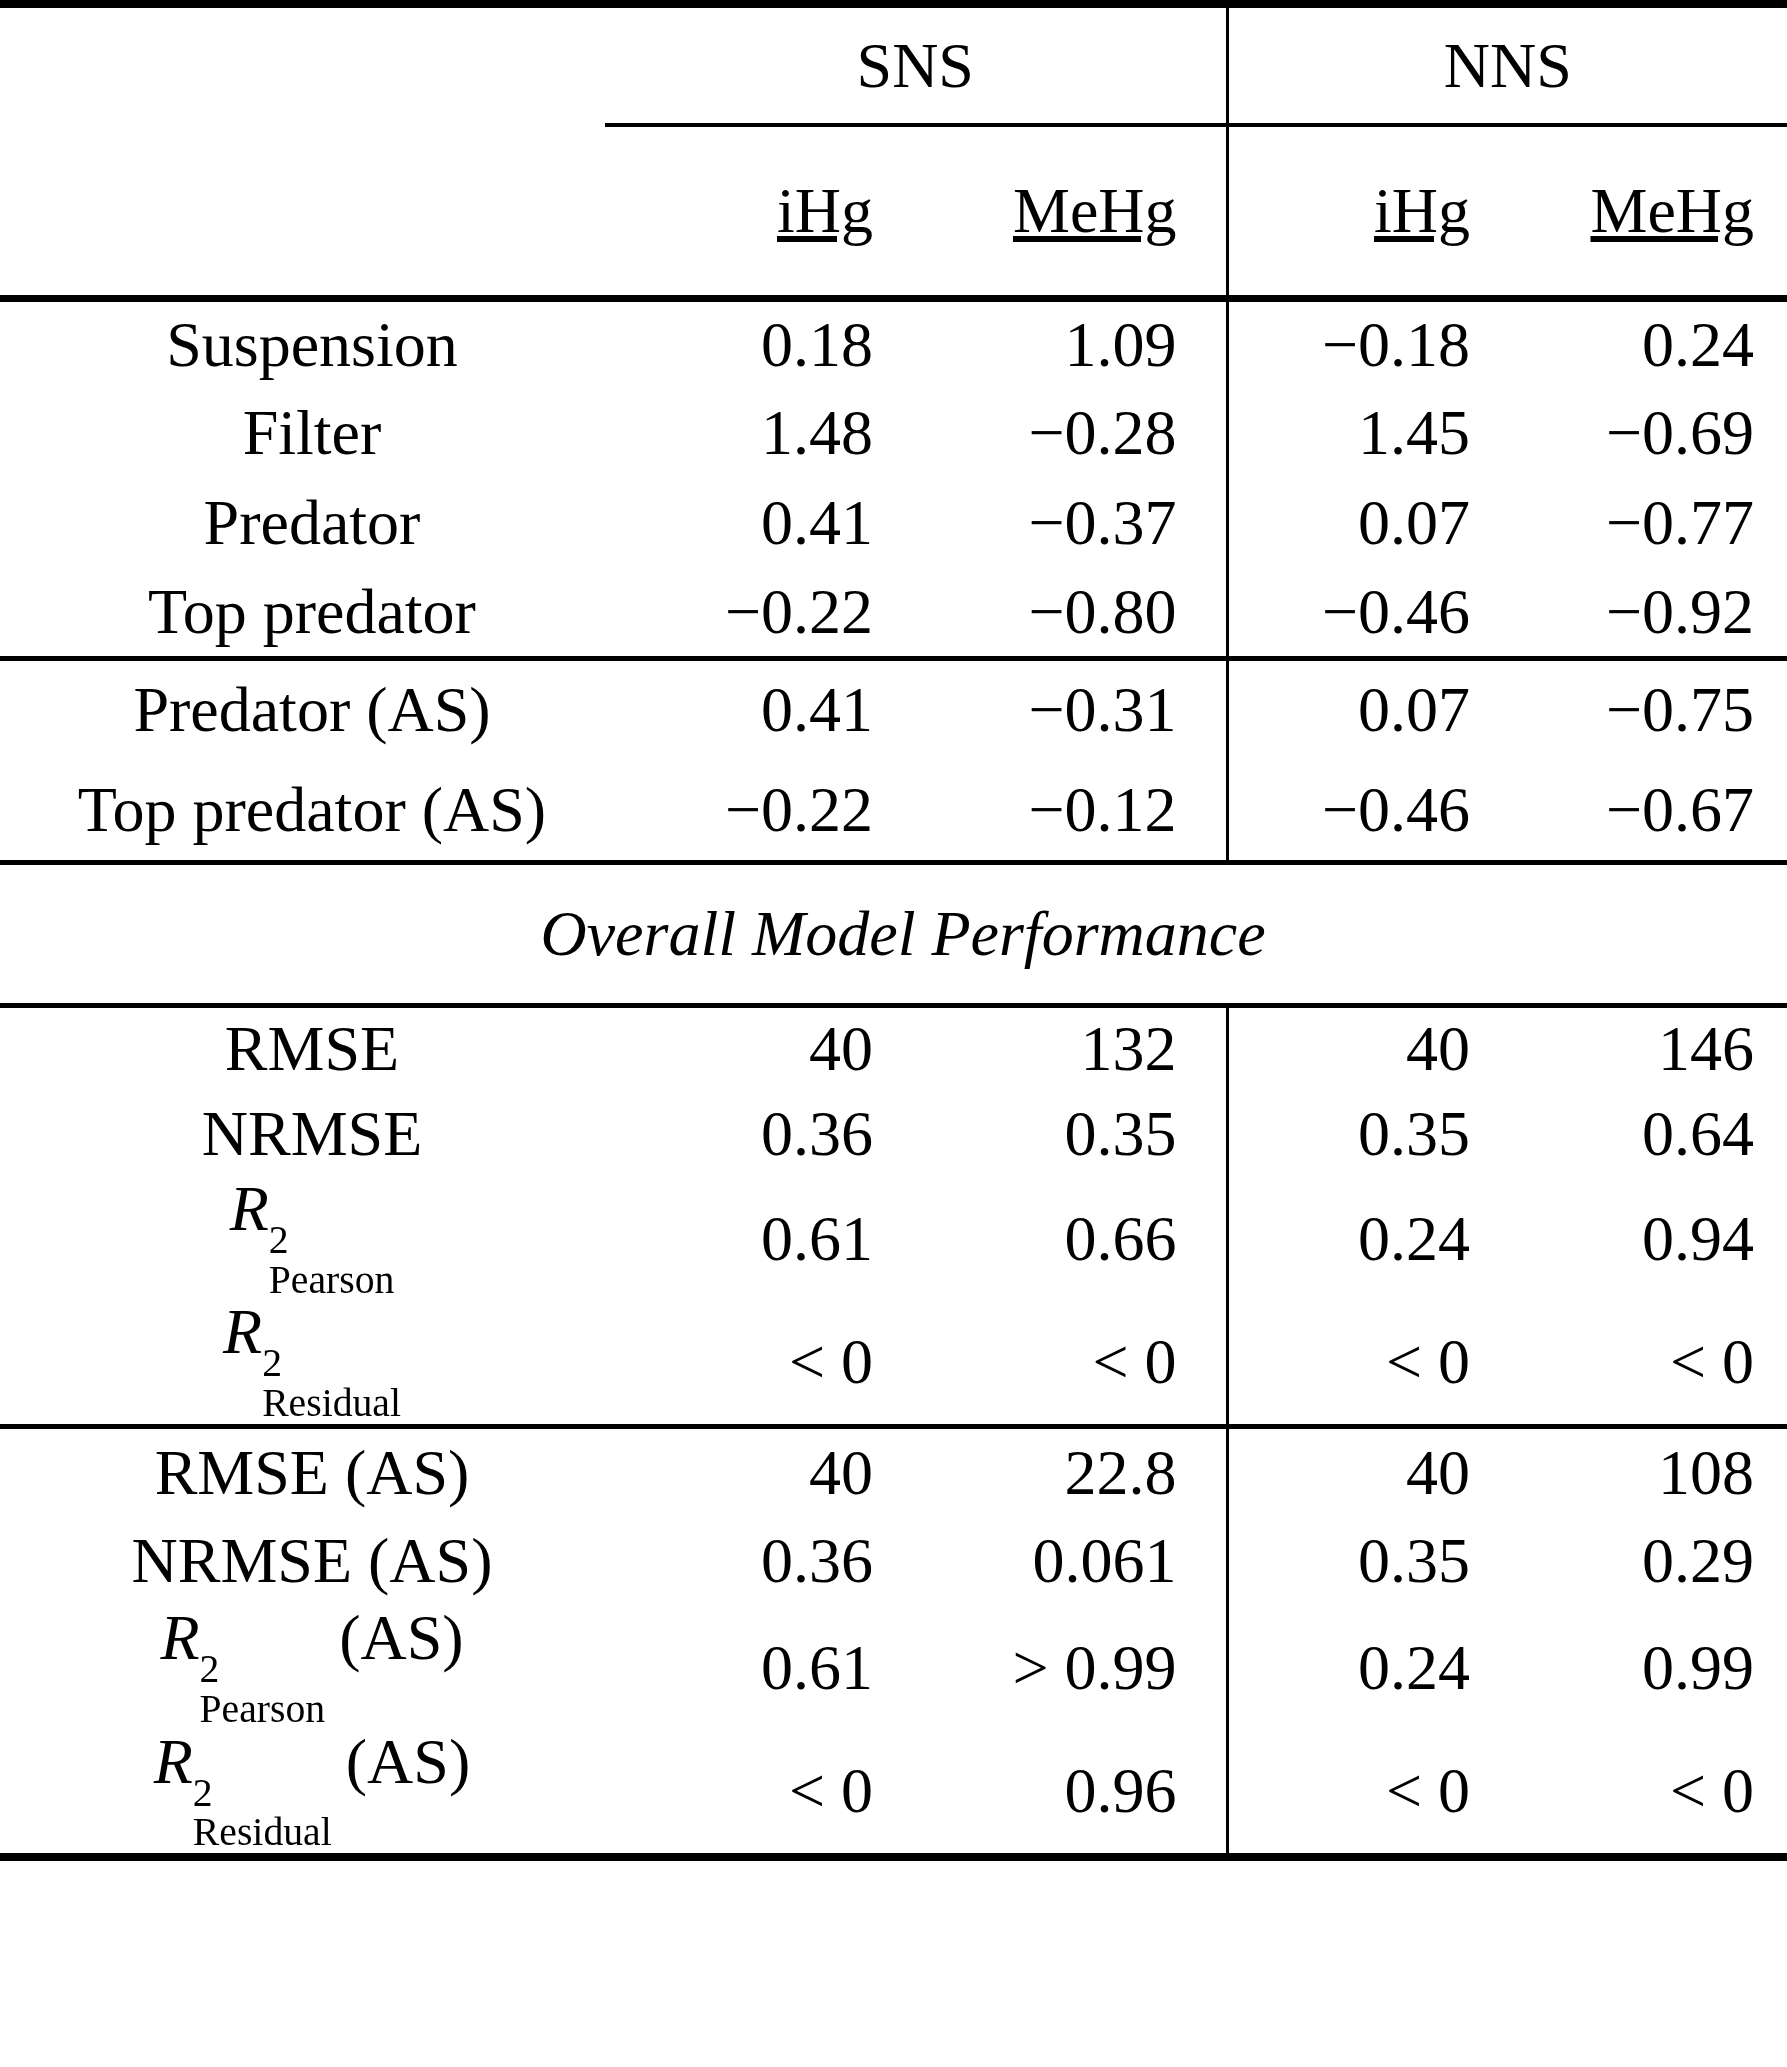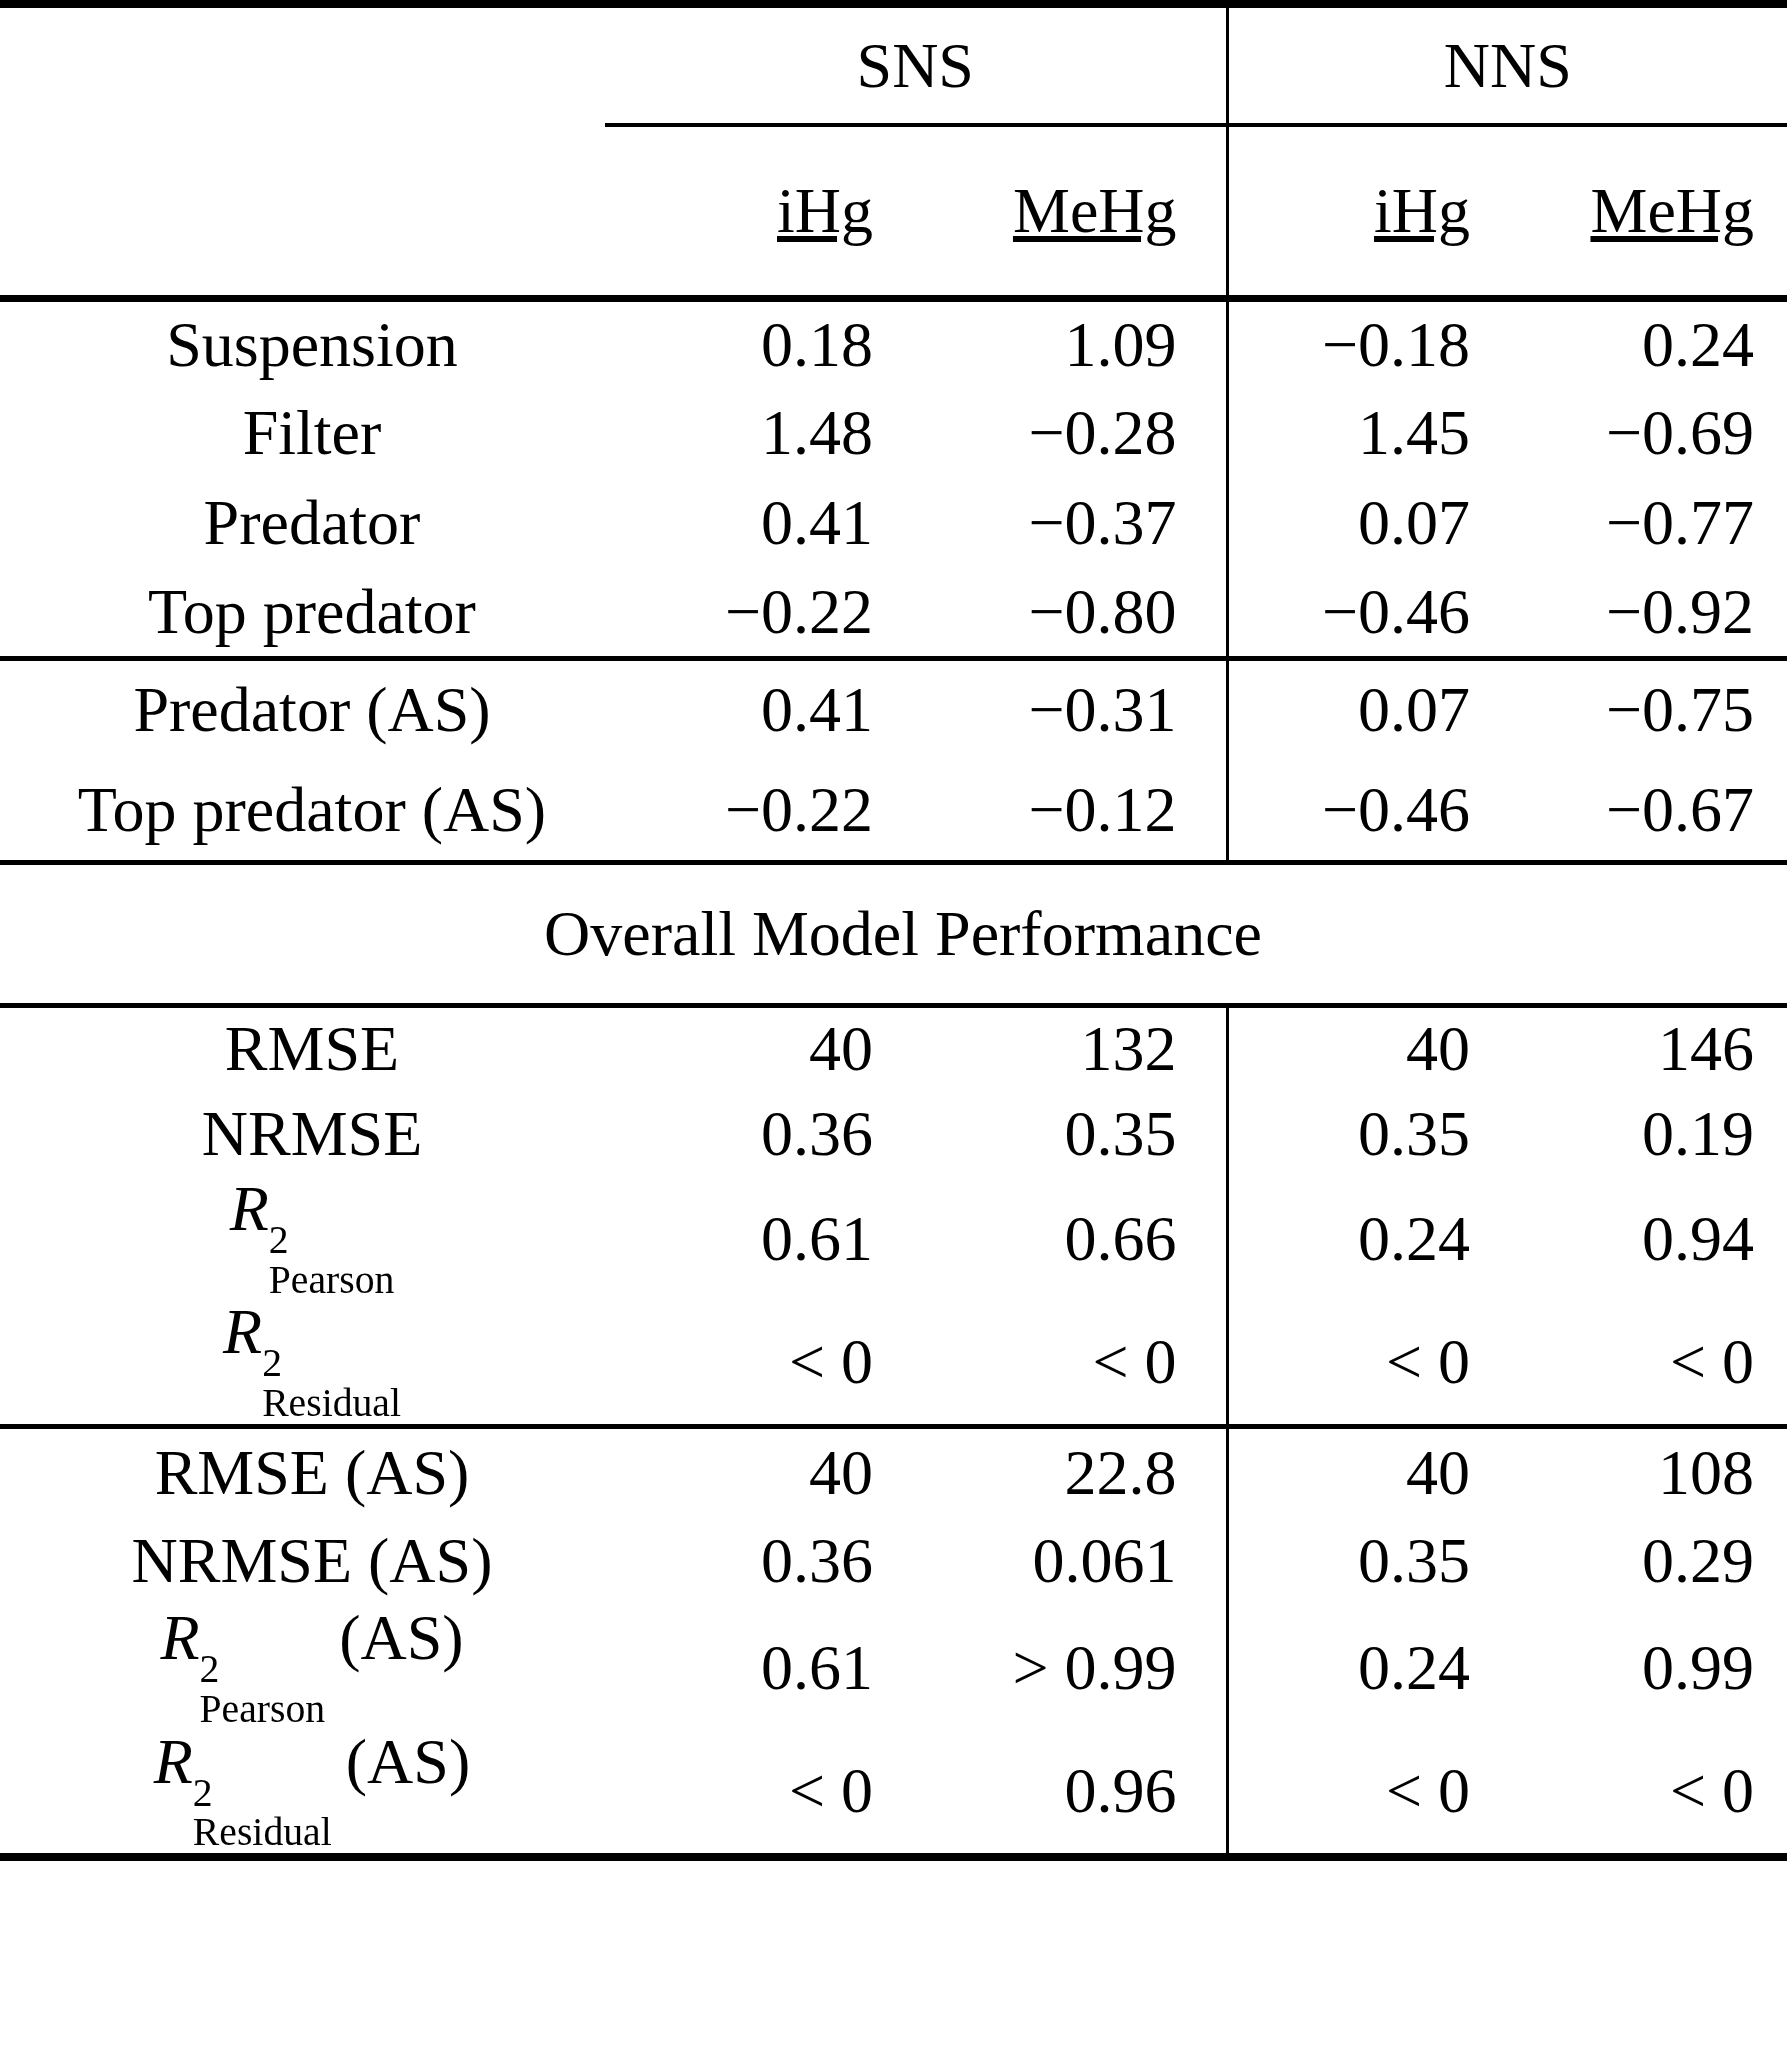--- a/index.html
+++ b/index.html
@@ -47,20 +47,21 @@
   tr.subheads { height: 173px; text-decoration: underline; }
   tr.subheads > * { border-bottom: 7px solid #000; } 
   
   tr.rule-top > * { border-top: 5.2px solid #000; }
   tr.omp {
     height: 143px;
   }
   tr.omp > td {
     border-top: 5.2px solid #000;
     border-bottom: 5.2px solid #000;
+    font-style: italic;
   }
   
   tr.r-std  { height: 90px; }
   tr.r-as   { height: 102px; }
   tr.r-perf { height: 86px; }
   tr.r-math { height: 123px; }
   tr.r-math-last { height: 111px; }
   
   .rvar { font-style: italic; }
   .supsub {
@@ -161,21 +162,21 @@
         <td class="num">40</td>
         <td class="num c2">132</td>
         <td class="num vdiv">40</td>
         <td class="num c4">146</td>
       </tr>
       <tr class="r-perf">
         <td class="label">NRMSE</td>
         <td class="num">0.36</td>
         <td class="num c2">0.35</td>
         <td class="num vdiv">0.35</td>
-        <td class="num c4">0.19</td>
+        <td class="num c4">0.64</td>
       </tr>
       <tr class="r-math">
         <td class="label">
           <span class="math"><i class="rvar">R</i><span class="supsub">
                 <span class="sup">2</span>
                 <span class="sub">Pearson</span>
               </span></span>
         </td>
         <td class="num">0.61</td>
         <td class="num c2">0.66</td>

